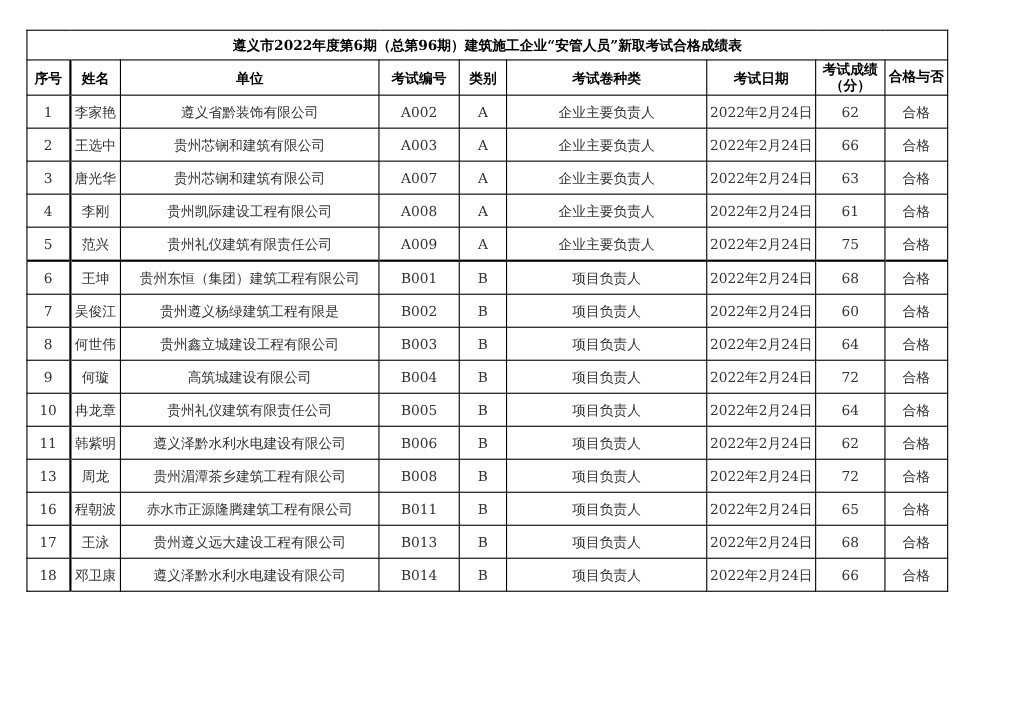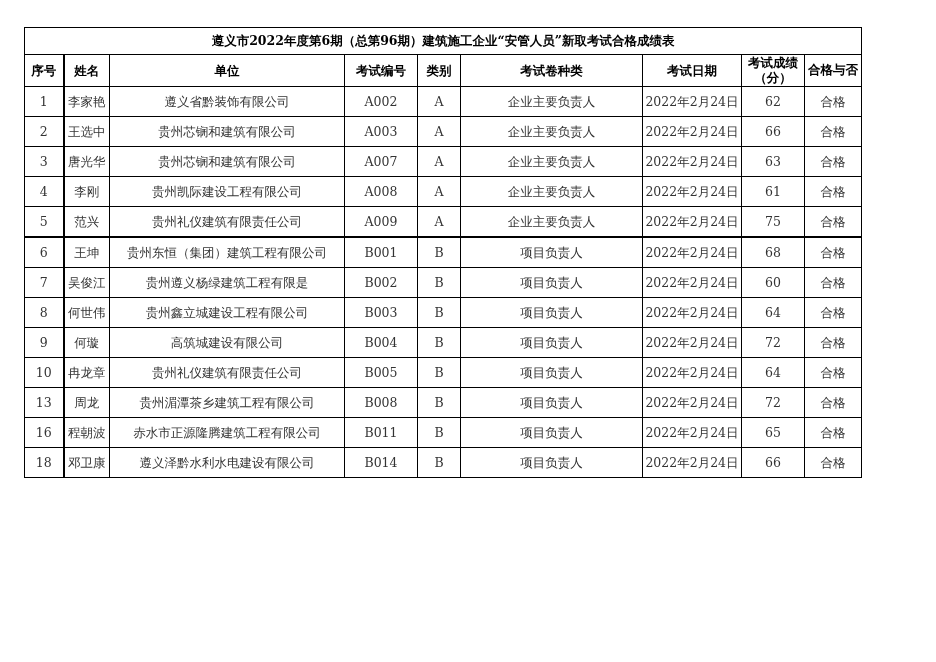--- a/index.html
+++ b/index.html
@@ -154,20 +154,31 @@
         <td class="thick-left-name">冉龙章</td>
         <td>贵州礼仪建筑有限责任公司</td>
         <td>B005</td>
         <td>B</td>
         <td>项目负责人</td>
         <td>2022年2月24日</td>
         <td>64</td>
         <td>合格</td>
       </tr>
       <tr class="data-row">
+        <td>11</td>
+        <td class="thick-left-name">韩紫明</td>
+        <td>遵义泽黔水利水电建设有限公司</td>
+        <td>B006</td>
+        <td>B</td>
+        <td>项目负责人</td>
+        <td>2022年2月24日</td>
+        <td>62</td>
+        <td>合格</td>
+      </tr>
+      <tr class="data-row">
         <td>13</td>
         <td class="thick-left-name">周龙</td>
         <td>贵州湄潭茶乡建筑工程有限公司</td>
         <td>B008</td>
         <td>B</td>
         <td>项目负责人</td>
         <td>2022年2月24日</td>
         <td>72</td>
         <td>合格</td>
       </tr>
@@ -176,20 +187,31 @@
         <td class="thick-left-name">程朝波</td>
         <td>赤水市正源隆腾建筑工程有限公司</td>
         <td>B011</td>
         <td>B</td>
         <td>项目负责人</td>
         <td>2022年2月24日</td>
         <td>65</td>
         <td>合格</td>
       </tr>
       <tr class="data-row">
+        <td>17</td>
+        <td class="thick-left-name">王泳</td>
+        <td>贵州遵义远大建设工程有限公司</td>
+        <td>B013</td>
+        <td>B</td>
+        <td>项目负责人</td>
+        <td>2022年2月24日</td>
+        <td>68</td>
+        <td>合格</td>
+      </tr>
+      <tr class="data-row">
         <td>18</td>
         <td class="thick-left-name">邓卫康</td>
         <td>遵义泽黔水利水电建设有限公司</td>
         <td>B014</td>
         <td>B</td>
         <td>项目负责人</td>
         <td>2022年2月24日</td>
         <td>66</td>
         <td>合格</td>
       </tr>

